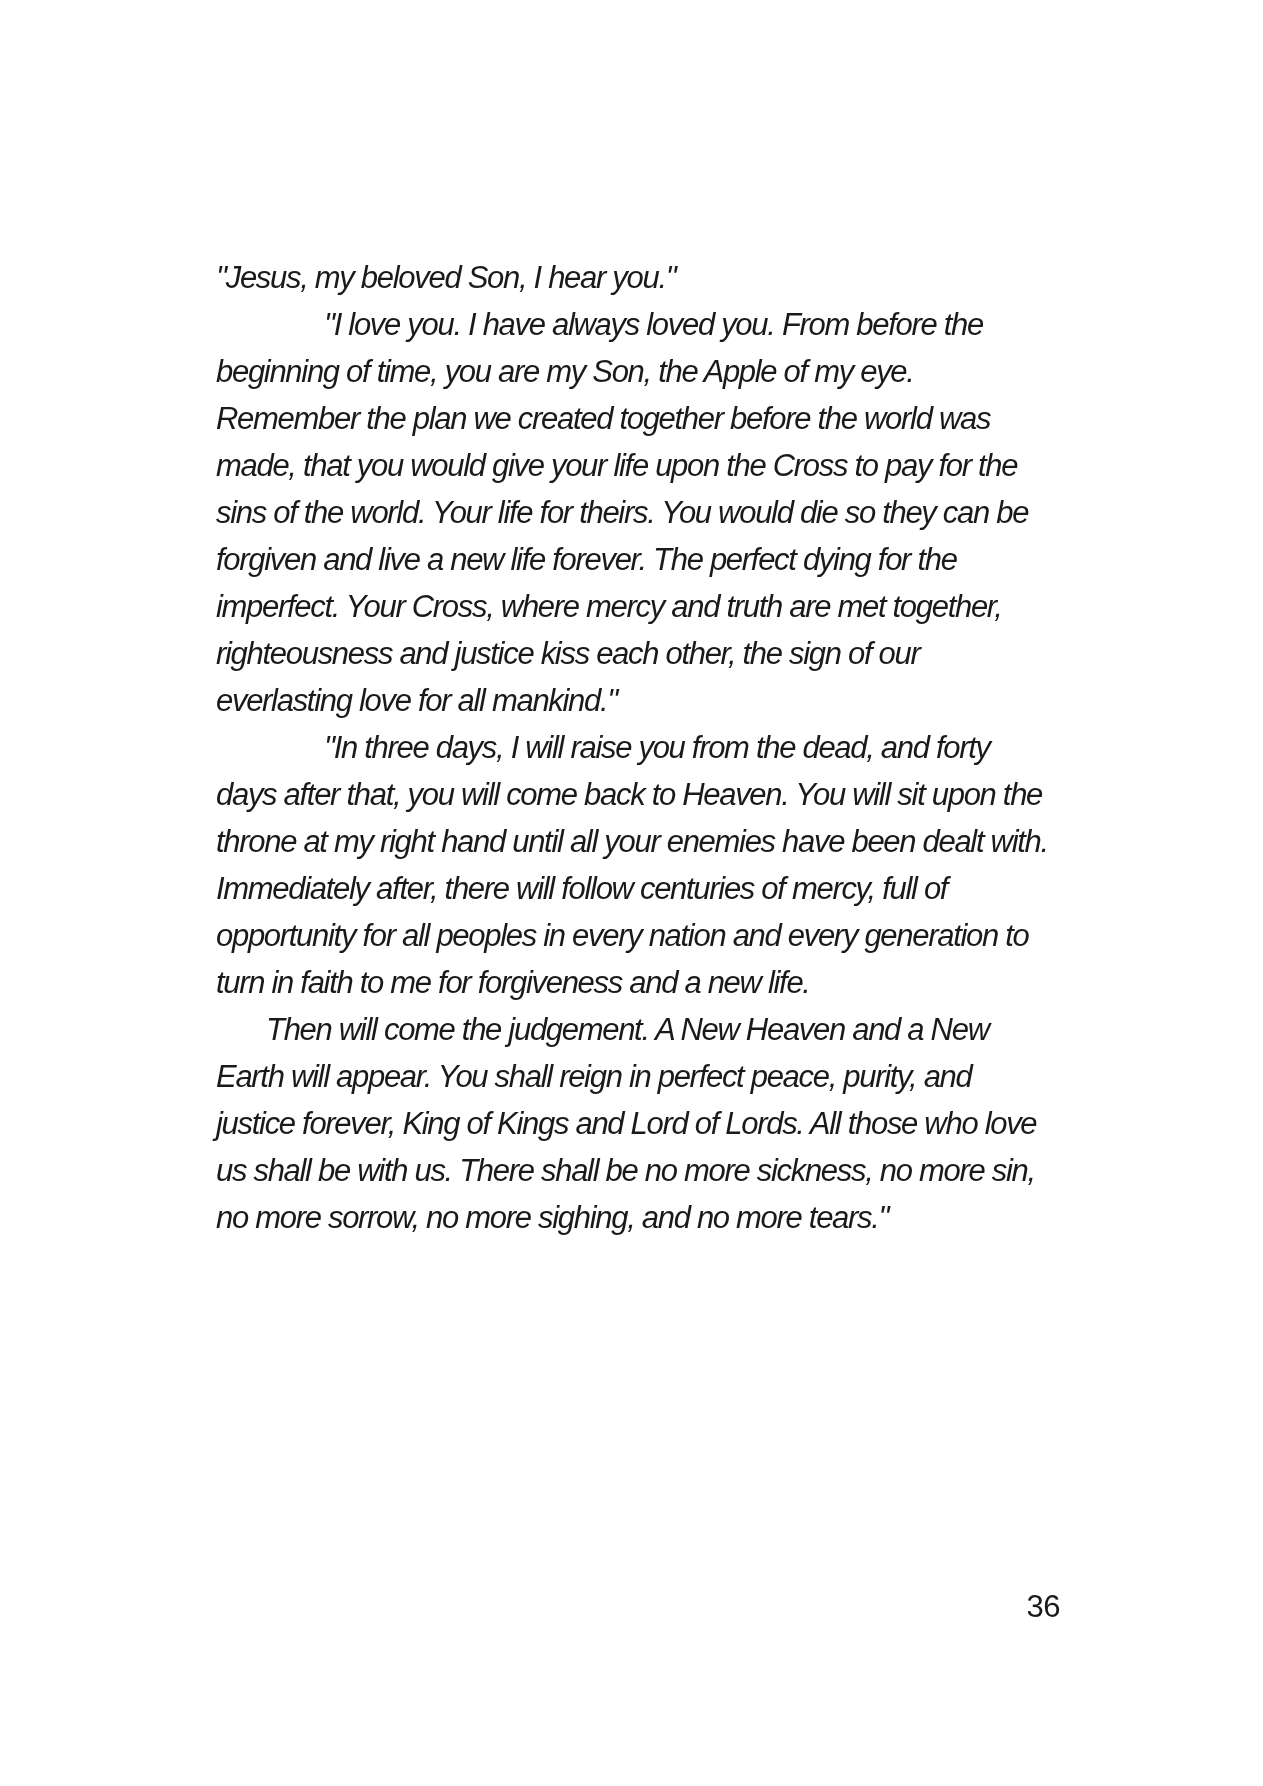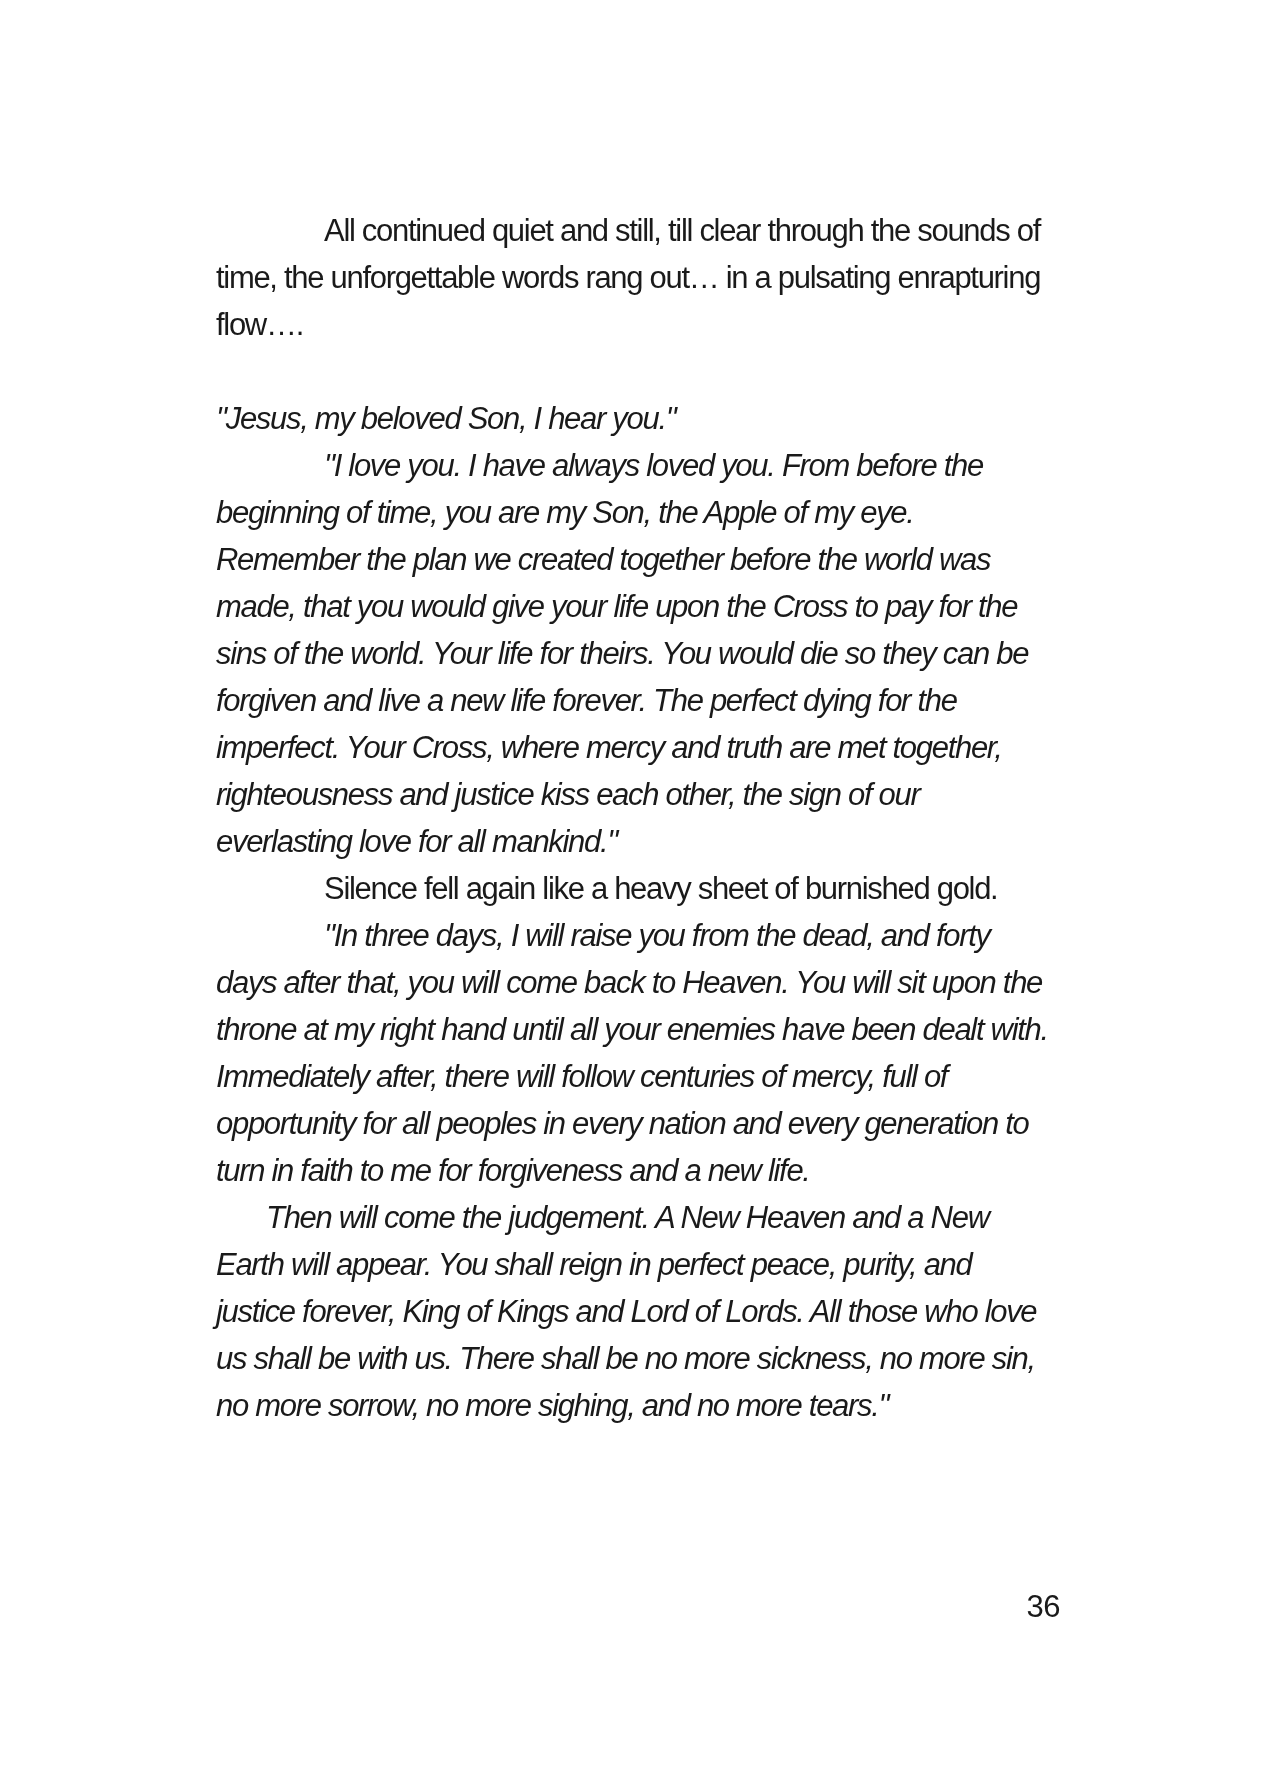--- a/index.html
+++ b/index.html
@@ -50,21 +50,19 @@
     line-height: 47px;
     letter-spacing: -0.5px;
     color: #1a1a1a;
   }
 </style>
 </head>
 <body>
 
 <div class="page">
   <div class="text-block">
-      <p class="para roman indent-normal">All continued quiet and still, till clear through the sounds of time, the unforgettable words rang out… in a pulsating enrapturing flow….</p>
       <p class="para italic indent-none gap-before">"Jesus, my beloved Son, I hear you."</p>
       <p class="para italic indent-normal">"I love you. I have always loved you. From before the beginning of time, you are my Son, the Apple of my eye. Remember the plan we created together before the world was made, that you would give your life upon the Cross to pay for the sins of the world. Your life for theirs. You would die so they can be forgiven and live a new life forever. The perfect dying for the imperfect. Your Cross, where mercy and truth are met together, righteousness and justice kiss each other, the sign of our everlasting love for all mankind."</p>
-      <p class="para roman indent-normal">Silence fell again like a heavy sheet of burnished gold.</p>
       <p class="para italic indent-normal">"In three days, I will raise you from the dead, and forty days after that, you will come back to Heaven. You will sit upon the throne at my right hand until all your enemies have been dealt with. Immediately after, there will follow centuries of mercy, full of opportunity for all peoples in every nation and every generation to turn in faith to me for forgiveness and a new life.</p>
       <p class="para italic indent-small">Then will come the judgement. A New Heaven and a New Earth will appear. You shall reign in perfect peace, purity, and justice forever, King of Kings and Lord of Lords. All those who love us shall be with us. There shall be no more sickness, no more sin, no more sorrow, no more sighing, and no more tears."</p>
     </div>
   <div class="page-number">36</div>
 </div>
 
 </body></html>

